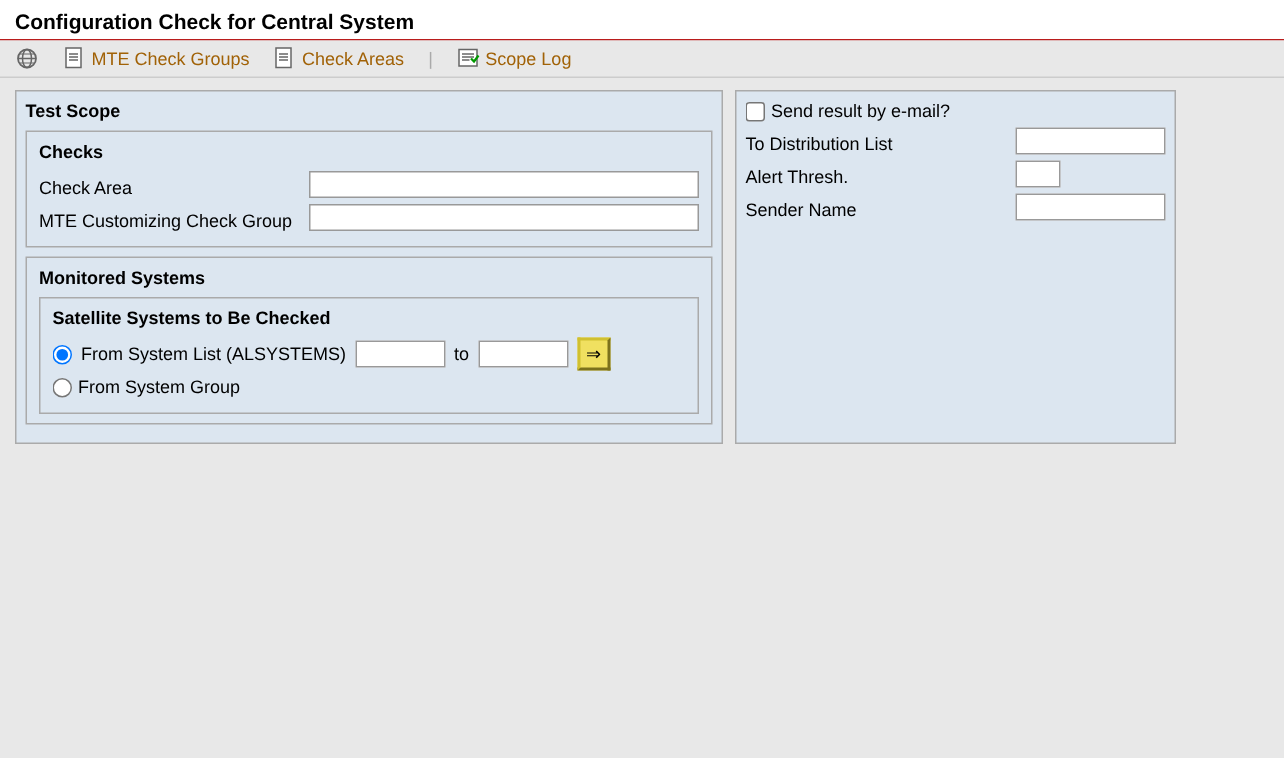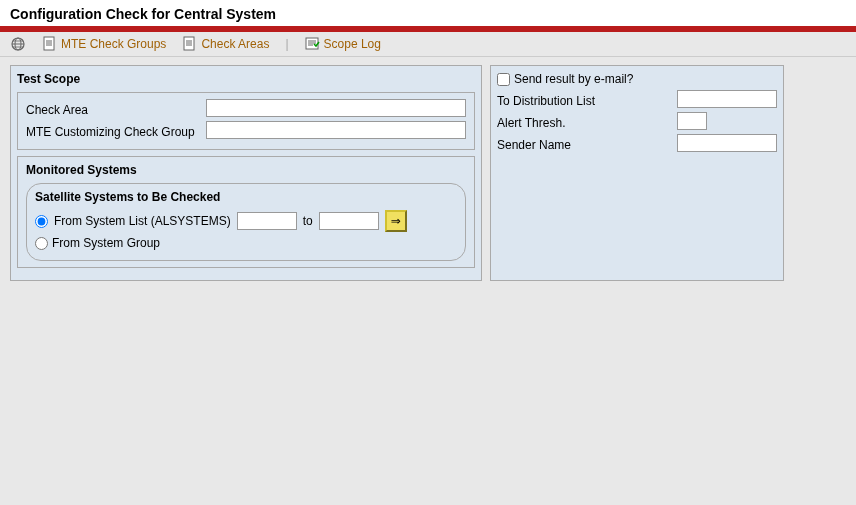--- a/index.html
+++ b/index.html
@@ -7,21 +7,21 @@
       font-family: Arial, sans-serif;
       font-size: 12px;
       background-color: #e8e8e8;
       color: #000;
       width: 856px;
       min-height: 505px;
     }
     .title-bar {
       background-color: #fff;
       padding: 6px 10px 4px 10px;
-      border-bottom: 6px solid #b91c1c;
+      border-bottom: 1px solid #b91c1c;
     }
     .title-bar h1 {
       font-size: 14px;
       font-weight: bold;
       color: #000;
     }
     .toolbar {
       background-color: #e8e8e8;
       padding: 4px 10px;
       display: flex;
@@ -206,34 +206,35 @@
     <span>Scope Log</span>
   </div>
 </div>
 
 <div class="main-content">
 
   <div class="section-box">
     <div class="section-title">Test Scope</div>
 
     <div class="inner-box">
+      <div class="inner-box-title">Checks</div>
       <div class="form-row">
         <span class="form-label">Check Area</span>
         <input type="text" class="form-input" value="" style="">
       </div>
       <div class="form-row">
         <span class="form-label">MTE Customizing Check Group</span>
         <input type="text" class="form-input" value="" style="">
       </div>
     </div>
 
     <div class="inner-box">
       <div class="inner-box-title">Monitored Systems</div>
 
-      <div class="inner-box" style="margin-bottom:0;border-radius:15px;">
+      <div class="inner-box" style="margin-bottom:0;">
         <div class="inner-box-title">Satellite Systems to Be Checked</div>
 
         <div class="satellite-row">
           <input type="radio" name="system-select" checked="" style="">
           <span>From System List (ALSYSTEMS)</span>
           <input type="text" class="form-input-small" value="" style="">
           <span class="to-label">to</span>
           <input type="text" class="form-input-small" value="" style="">
           <div class="arrow-btn">
             <span>⇒</span>

